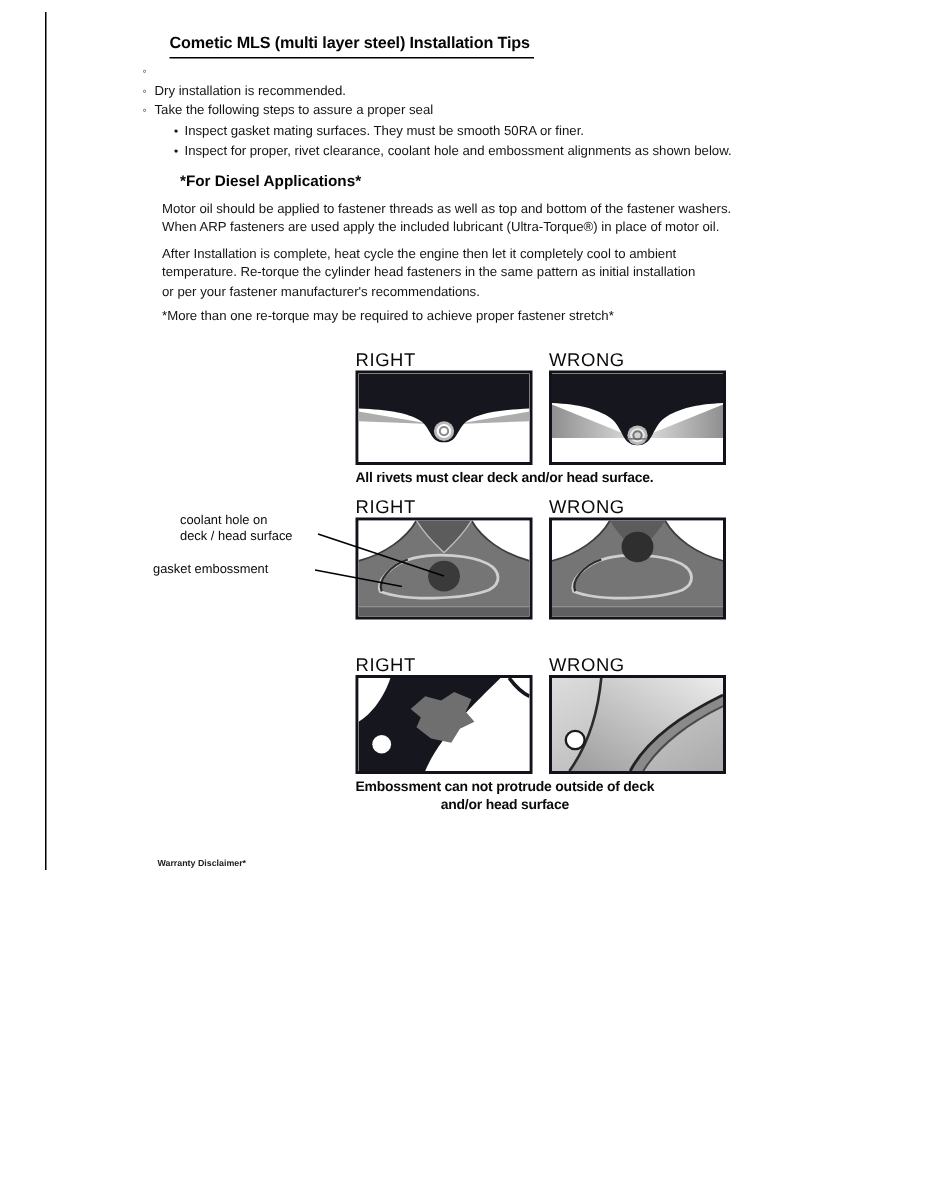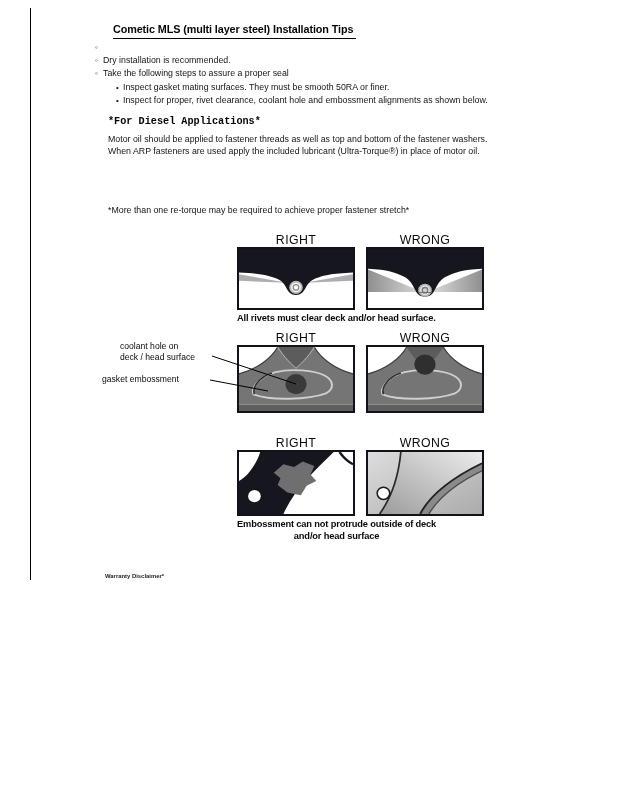--- a/index.html
+++ b/index.html
@@ -14,27 +14,27 @@
     font-size:10.8px; font-weight:bold; letter-spacing:-0.1px; color:#060606;
     border-bottom:1.6px solid #000; padding-bottom:2.5px; padding-right:3px;
   }
 
   .bullets { position:absolute; left:95px; top:42px; font-size:8.8px; line-height:12.2px; white-space:nowrap; }
   .b-row { display:flex; align-items:baseline; }
   .b-row.sub { margin-left:21px; }
   .b-marker { width:8px; flex:0 0 8px; font-size:8px; }
   .b-marker.dot { width:7px; flex:0 0 7px; }
 
-  .diesel-heading { position:absolute; left:108px; top:116px; font-size:10.2px; font-weight:bold; color:#060606;font-family:Liberation Mono, monospace; }
+  .diesel-heading { position:absolute; left:120px; top:116px; font-size:10.2px; font-weight:bold; color:#060606; }
   .para { position:absolute; left:108px; width:440px; font-size:8.8px; line-height:12.3px; white-space:pre-line; }
   .para.p1 { top:133px; }
   .para.p2 { top:163px; }
   .para.note { top:204px; }
 
-  .dg-label { position:absolute; width:118px; text-align:center; font-size:12.3px; letter-spacing:0.4px; color:#0a0a0a; }
+  .dg-label { position:absolute; width:118px; text-align:left; font-size:12.3px; letter-spacing:0.4px; color:#0a0a0a; }
   .panel { position:absolute; width:114px; height:59px; border:2px solid #12121a; background:#fff; }
   .panel svg { display:block; }
   .panel.r2 { height:64px; }
   .panel.r3 { height:62px; }
   .caption { position:absolute; font-size:9.3px; font-weight:600; letter-spacing:-0.15px; color:#0a0a0a; white-space:pre-line; line-height:11.5px;text-align:center; }
 
   .callout { position:absolute; font-size:8.6px; line-height:11px; text-align:left; white-space:pre-line; color:#0a0a0a; }
   .leader-svg { position:absolute; left:205px; top:350px; z-index:5; }
 
   .legal { position:absolute; left:105px; top:573px; width:460px; color:#1c1c1c; }
@@ -69,20 +69,23 @@
     </div>
     <div class="b-row sub">
       <span class="b-marker dot">•</span>
       <span>Inspect for proper, rivet clearance, coolant hole and embossment alignments as shown below.</span>
     </div>
   </div>
 
   <div class="diesel-heading">*For Diesel Applications*</div>
   <div class="para p1">Motor oil should be applied to fastener threads as well as top and bottom of the fastener washers.
 When ARP fasteners are used apply the included lubricant (Ultra-Torque®) in place of motor oil.</div>
+  <div class="para p2">After Installation is complete, heat cycle the engine then let it completely cool to ambient
+temperature. Re-torque the cylinder head fasteners in the same pattern as initial installation
+or per your fastener manufacturer's recommendations.</div>
   <div class="para note">*More than one re-torque may be required to achieve proper fastener stretch*</div>
 
   <div class="dg-label" style="left:237px; top:233px;">RIGHT</div>
   <div class="dg-label" style="left:366px; top:233px;">WRONG</div>
 
   <div class="panel" style="left:237px; top:247px;">
     <svg width="114" height="59" viewBox="0 0 118 63" preserveAspectRatio="none">
       <rect width="118" height="63" fill="#ffffff"></rect>
       <polygon points="0,27 50,36 0,34" fill="#adadad"></polygon>
       <polygon points="118,27 68,36 118,34" fill="#adadad"></polygon>

